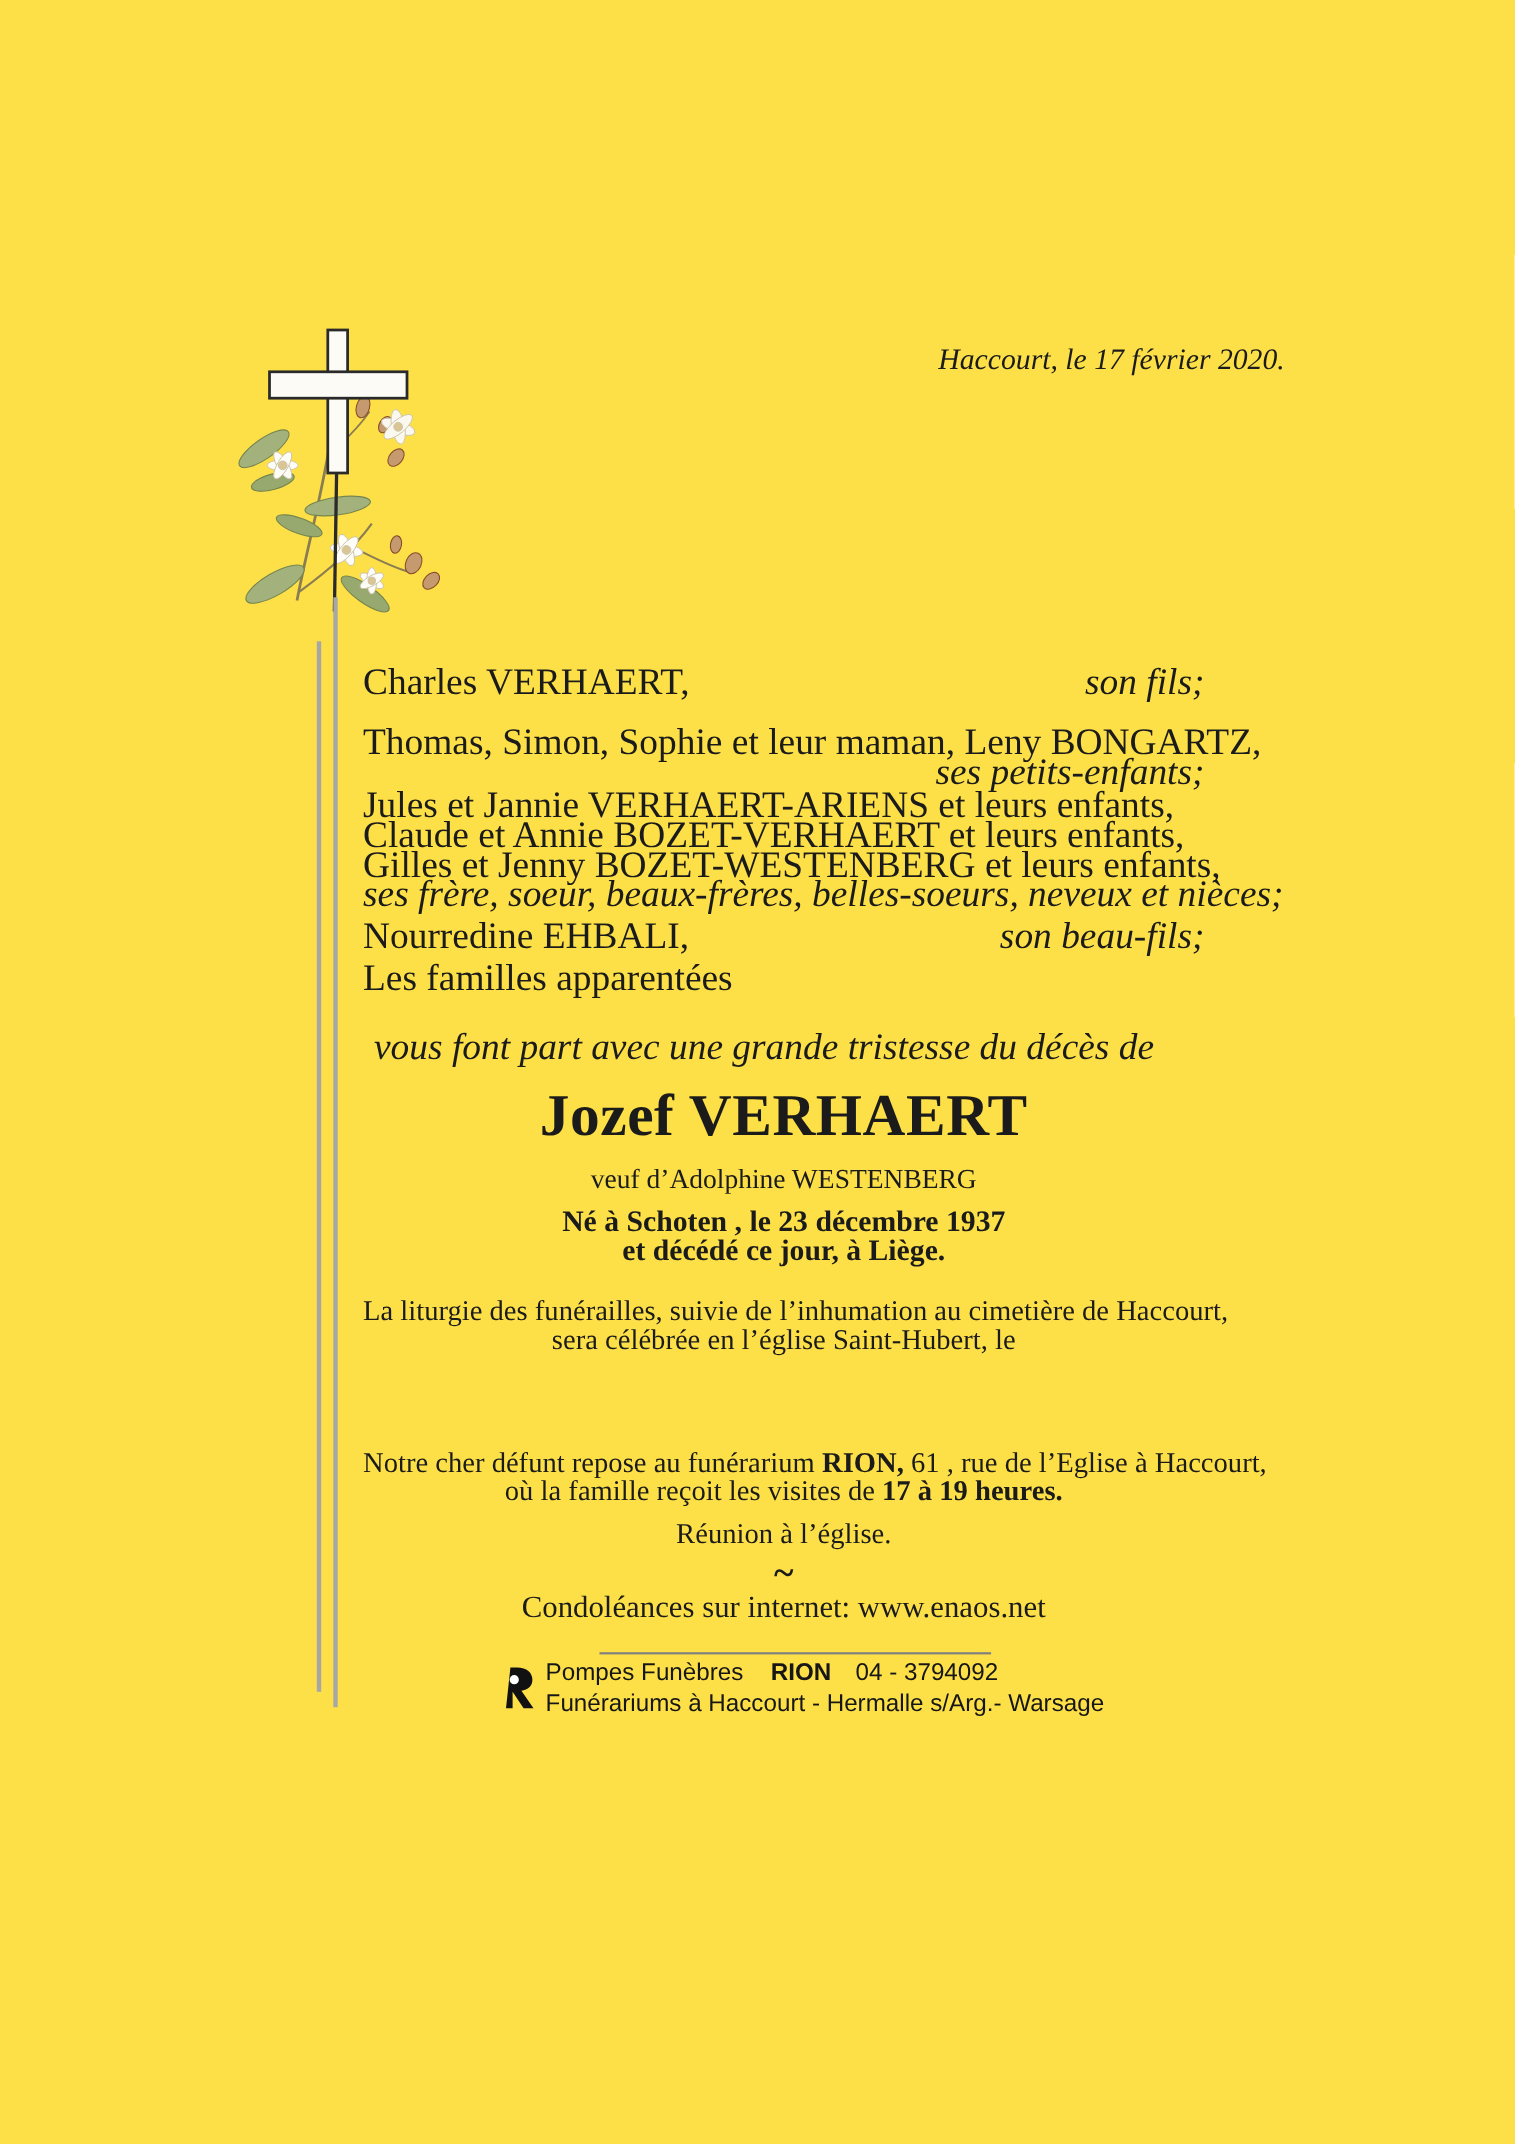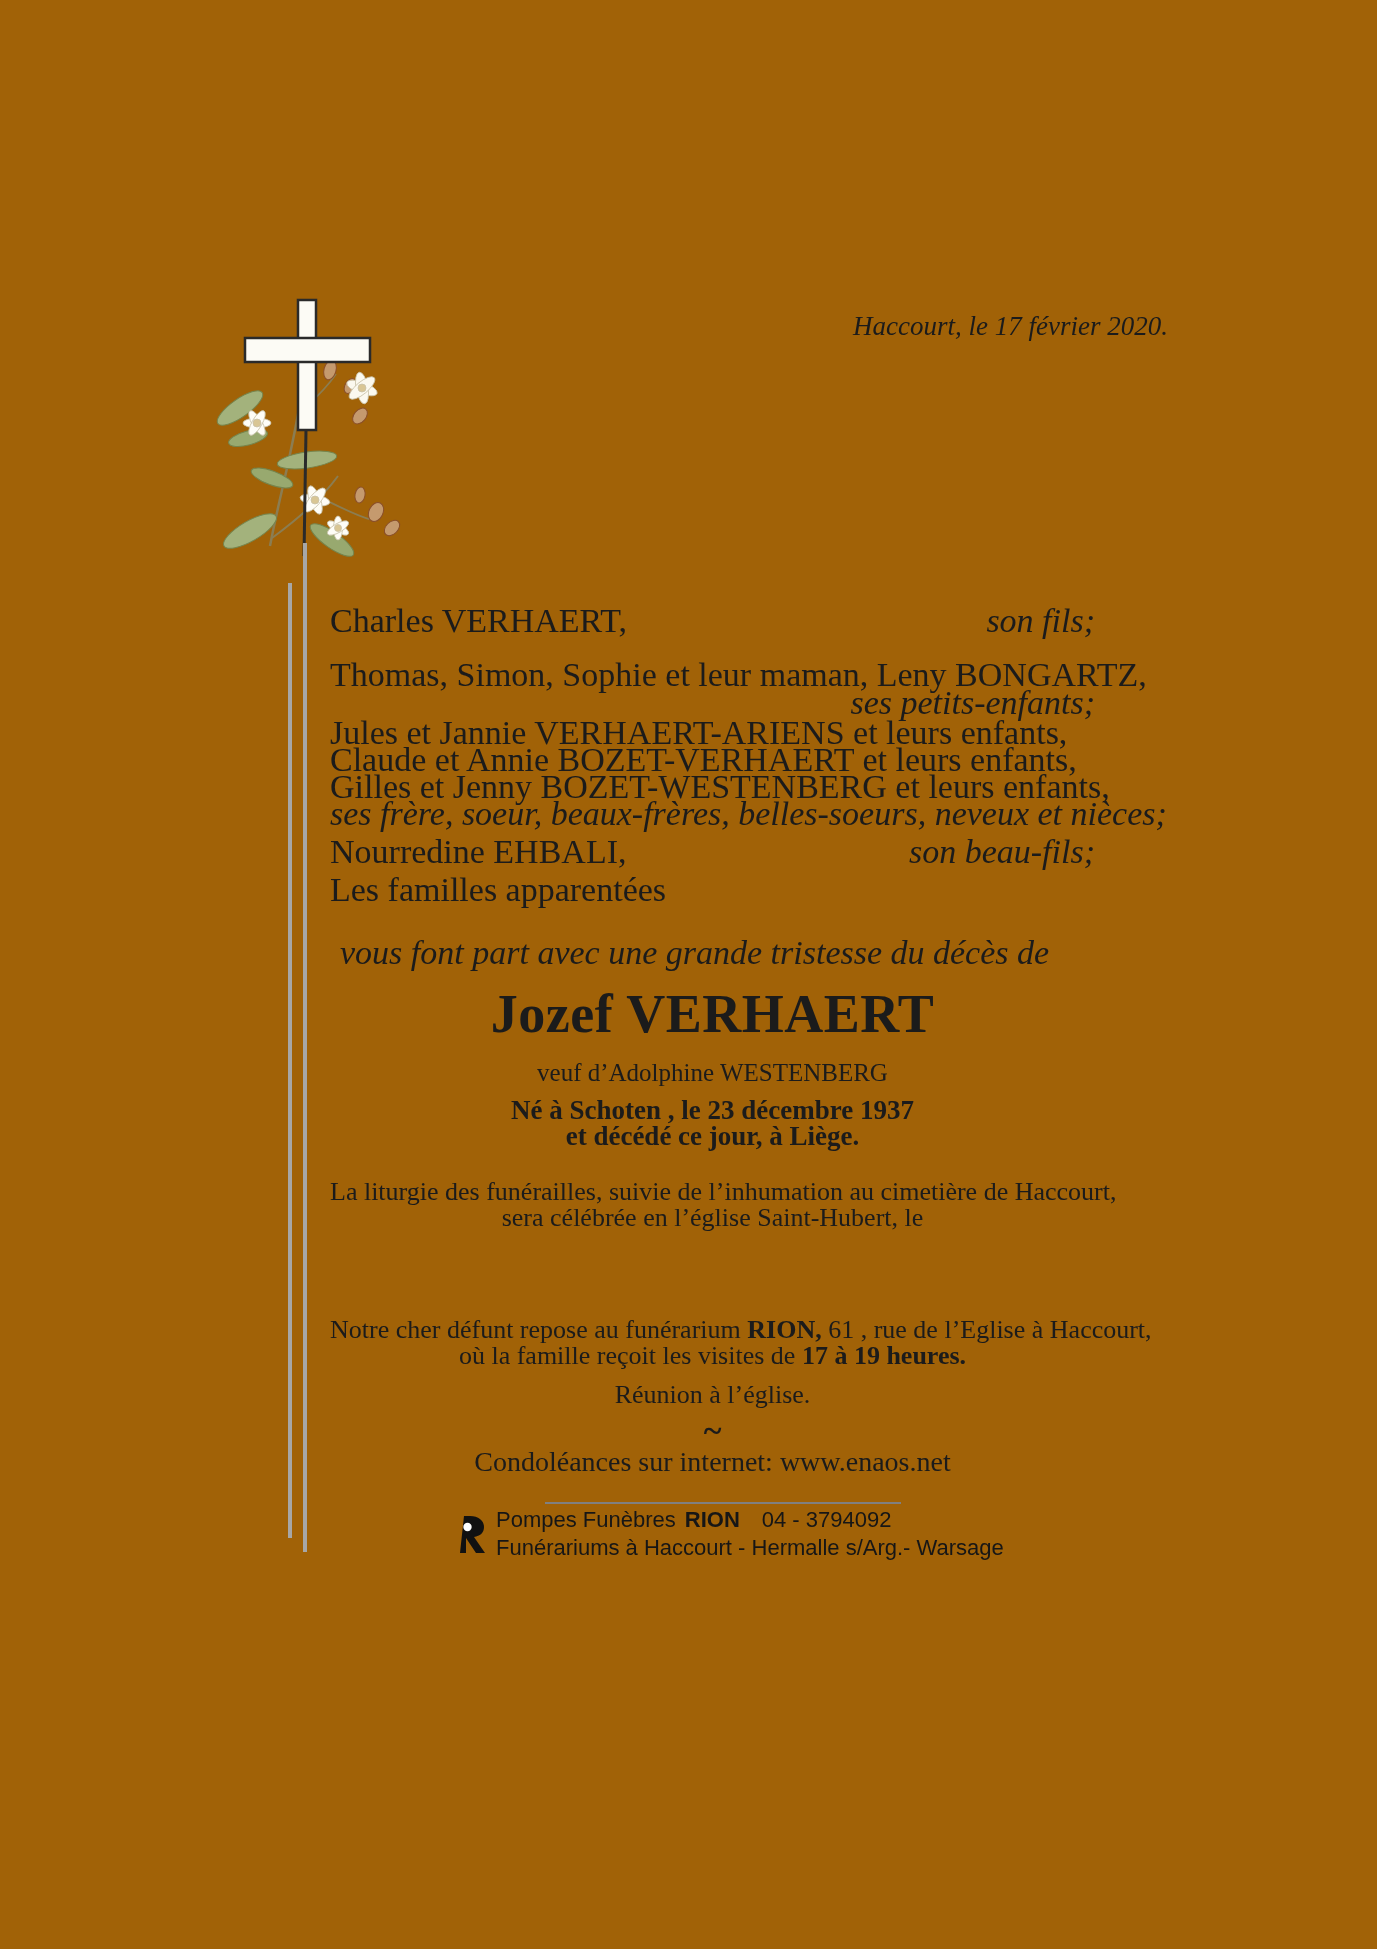--- a/index.html
+++ b/index.html
@@ -1,19 +1,19 @@
 <!DOCTYPE html>
 <html><head>
 <meta charset="utf-8">
 <style>
   html,body{margin:0;padding:0;background:#ffffff;}
   .sheet{
     position:relative;
     width:1377px;height:1949px;
-    background:#a16207;
+    background:#fde047;
     font-family:"Liberation Serif", serif;
     color:#1b1b1b;
     overflow:hidden;
   }
   .abs{position:absolute;}
   
   .vrule{position:absolute;width:4px;background:#a7a7a7;}
   .vrule.r1{left:288px;top:583px;height:955px;}
   .vrule.r2{left:303px;top:543px;height:1009px;}
   
@@ -40,21 +40,21 @@
   .tilde{font-size:34px;font-weight:bold;}
   .condol{font-size:28px;}
   
   .footer-rule{position:absolute;left:545px;top:1502px;width:356px;border-top:2px solid #808080;}
   .footer-logo{position:absolute;left:456px;top:1514px;width:30px;height:40px;}
   .footer-text{
     position:absolute;left:496px;top:1506px;
     font-family:"Liberation Sans", sans-serif;
     font-size:22px;line-height:1.28;color:#161616;white-space:nowrap;
   }
-  .footer-text .b{font-weight:bold;margin-left:9px;}
+  .footer-text .b{font-weight:bold;margin-left:25px;}
   .footer-text .phone{margin-left:22px;}
   b{font-weight:bold;}
 </style>
 </head>
 <body>
 
 <div class="sheet">
 
   <div class="abs" style="left:210px;top:288px;width:225px;height:275px;">
     <svg width="225" height="275" viewBox="0 0 225 275" xmlns="http://www.w3.org/2000/svg">

